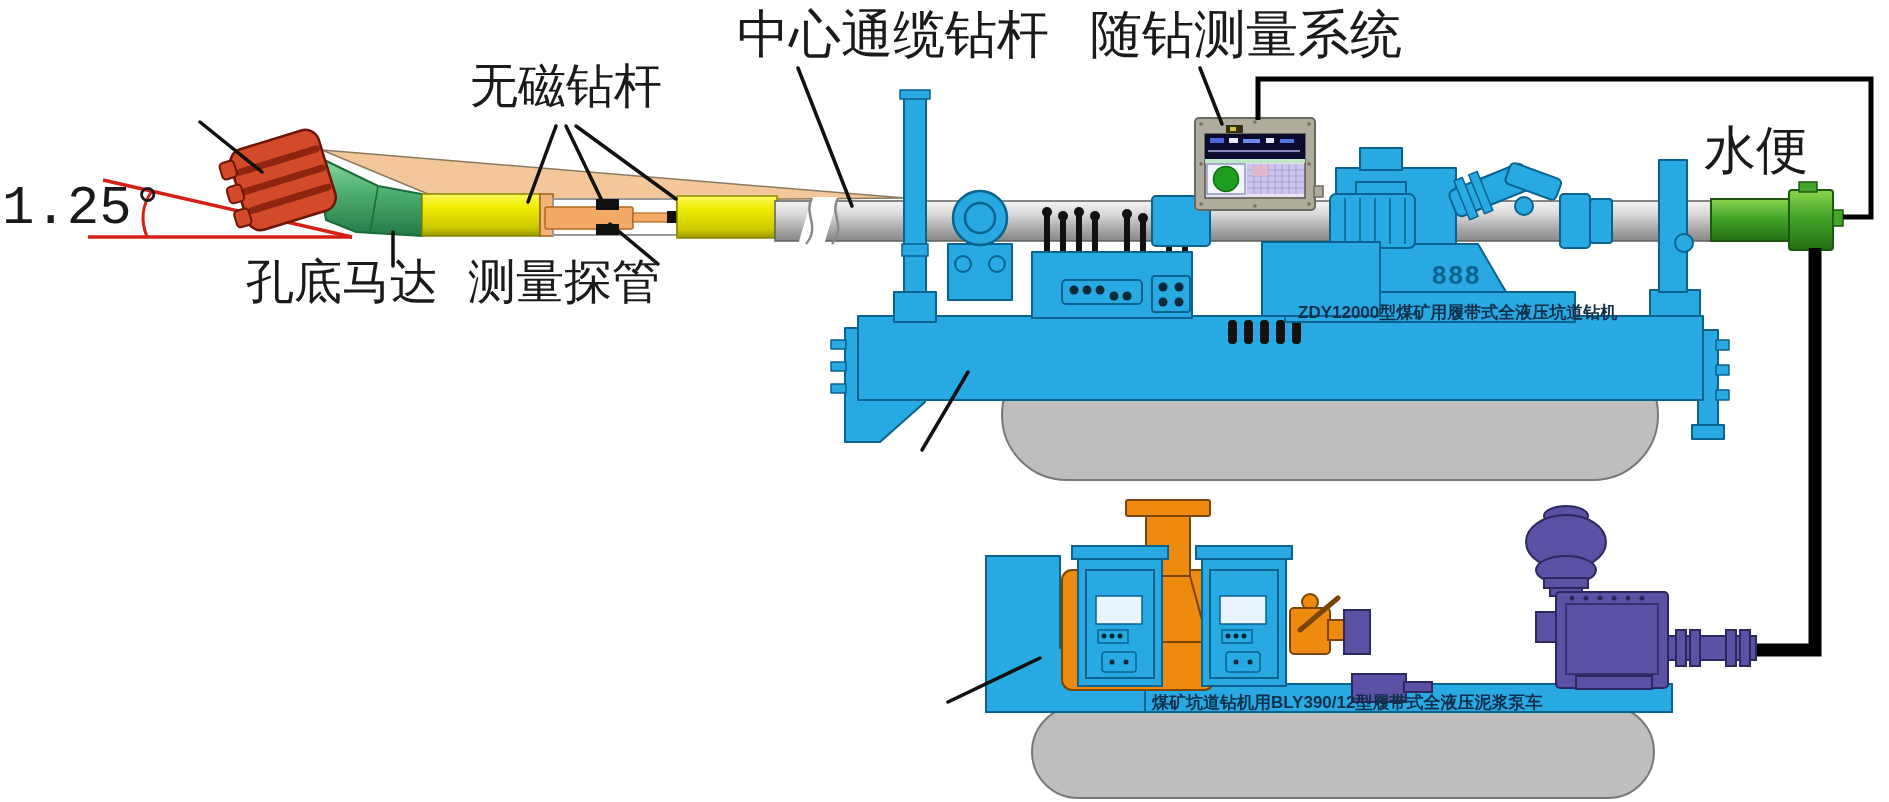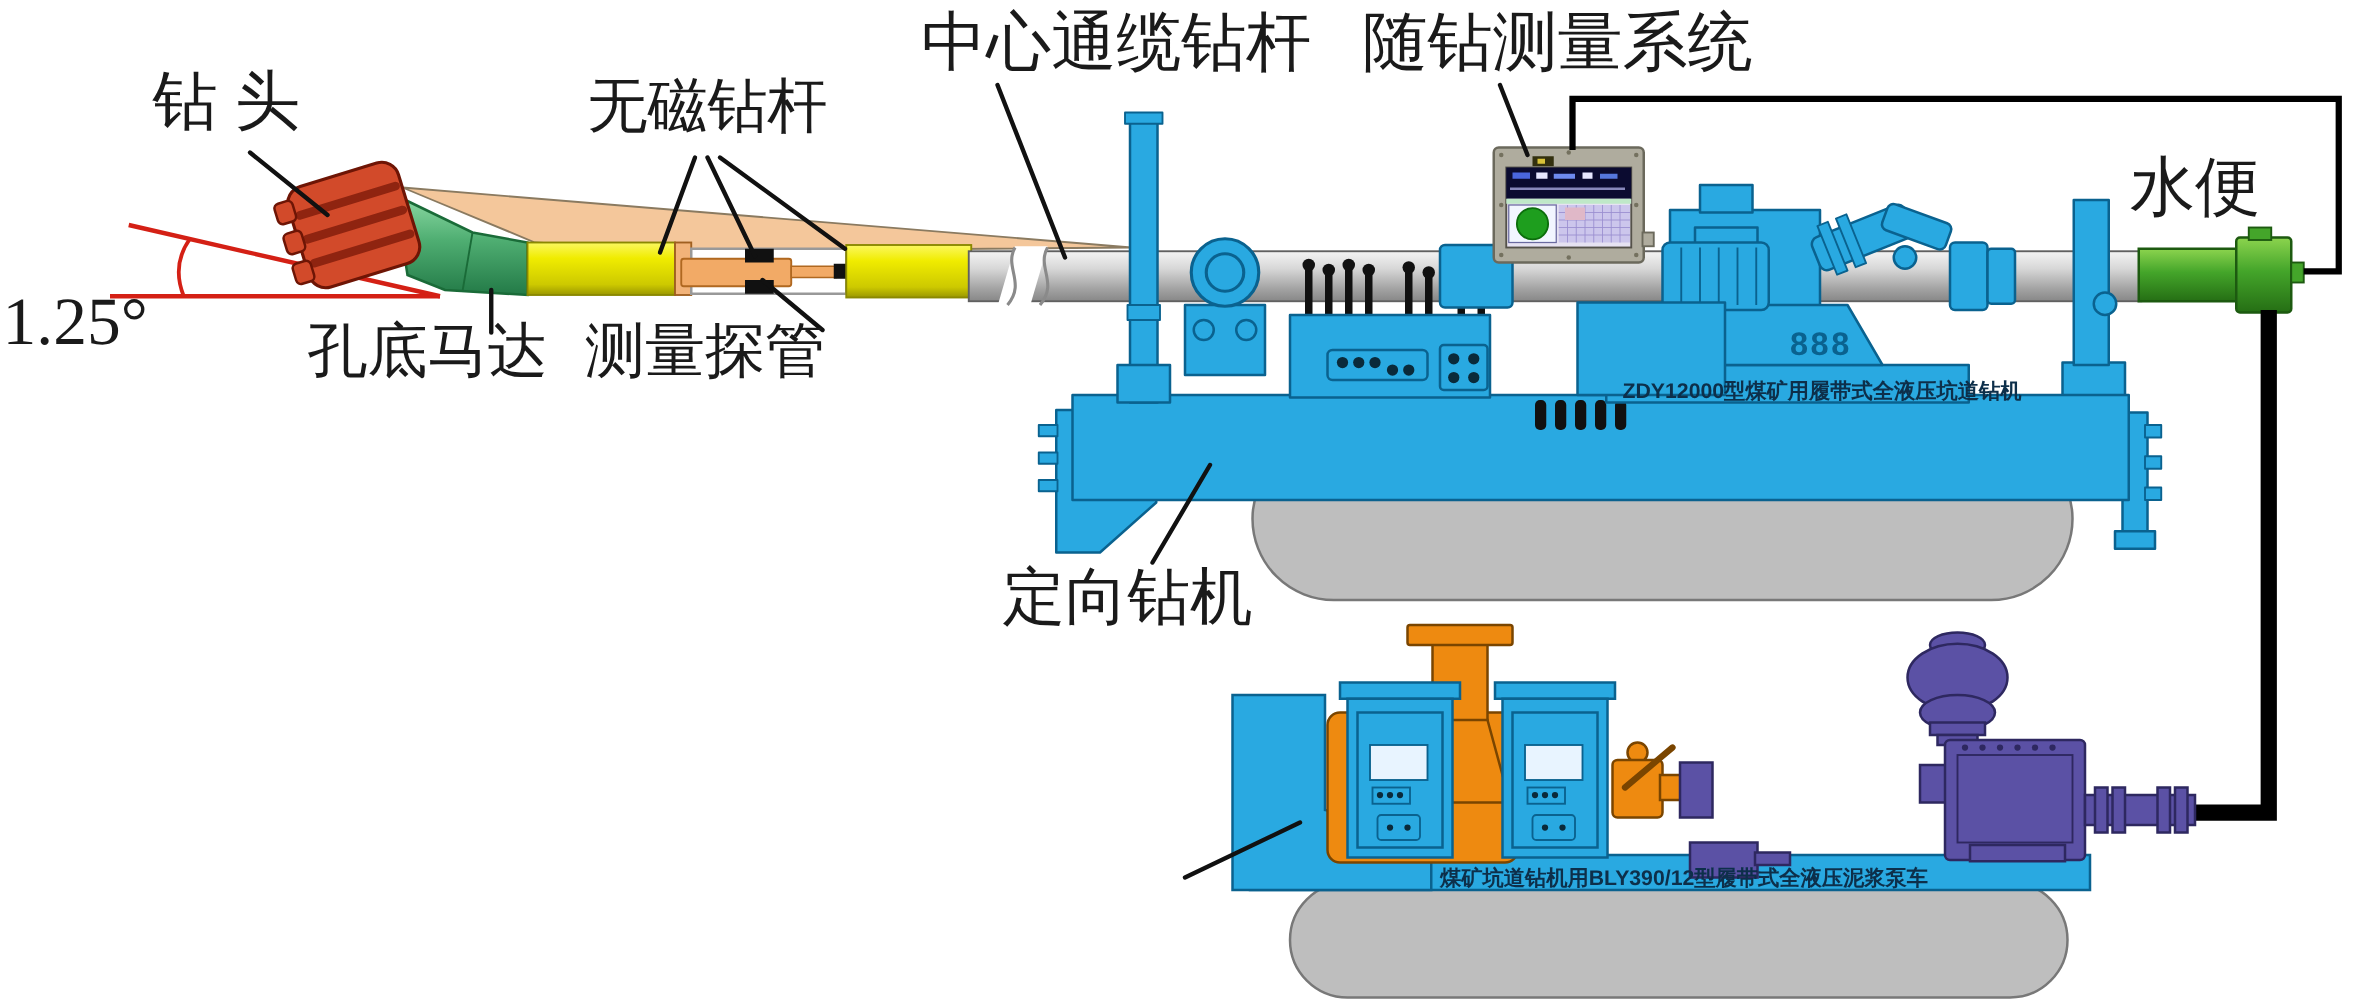--- a/index.html
+++ b/index.html
@@ -3,21 +3,21 @@
 <meta charset="utf-8">
 <style>
   html,body{margin:0;padding:0;background:#fff;}
   .stage{position:relative;width:1889px;height:802px;background:#fff;overflow:hidden;
          font-family:"Liberation Sans",sans-serif;}
   .stage svg{position:absolute;left:0;top:0;}
   .lbl{position:absolute;color:#1a1a1a;font-family:"Liberation Sans",sans-serif;
        white-space:nowrap;line-height:1;}
   .lbl.big{font-size:52px;}
   .lbl.mid{font-size:48px;}
-  .angle-lbl{font-family:Liberation Serif, serif;font-size:54px;margin-top:48px;}
+  .angle-lbl{font-family:Liberation Mono, monospace;font-size:54px;}
   .machine-text{font-family:"Liberation Sans",sans-serif;font-weight:600;}
 </style>
 </head>
 <body>
 
 <div class="stage">
 
 <svg width="1889" height="802" viewBox="0 0 1889 802">
   <defs>
     <linearGradient id="gradPipe" x1="0" y1="0" x2="0" y2="1">
@@ -308,23 +308,21 @@
     <path d="M576,126 L676,199"></path>
     <path d="M798,68 L852,206"></path>
     <path d="M1200,68 L1222,124"></path>
     <path d="M393,232 L393,266"></path>
     <path d="M610,224 L658,264"></path>
     <path d="M968,372 L922,450"></path>
     <path d="M1040,658 L948,702"></path>
   </g>
 </svg>
 
-<div class="lbl big" style="left:122px;top:55px;letter-spacing:14px;">钻头</div>
 <div class="lbl angle-lbl" style="left:2px;top:182px;">1.25°</div>
 <div class="lbl mid" style="left:470px;top:62px;">无磁钻杆</div>
 <div class="lbl big" style="left:724px;top:8px;margin-left:13px;">中心通缆钻杆</div>
 <div class="lbl big" style="left:1090px;top:8px;">随钻测量系统</div>
 <div class="lbl big" style="left:1704px;top:124px;">水便</div>
 <div class="lbl mid" style="left:246px;top:258px;">孔底马达</div>
 <div class="lbl mid" style="left:468px;top:258px;">测量探管</div>
-<div class="lbl big" style="left:802px;top:452px;font-size:50px;">定向钻机</div>
 
 </div>
 
 </body></html>

